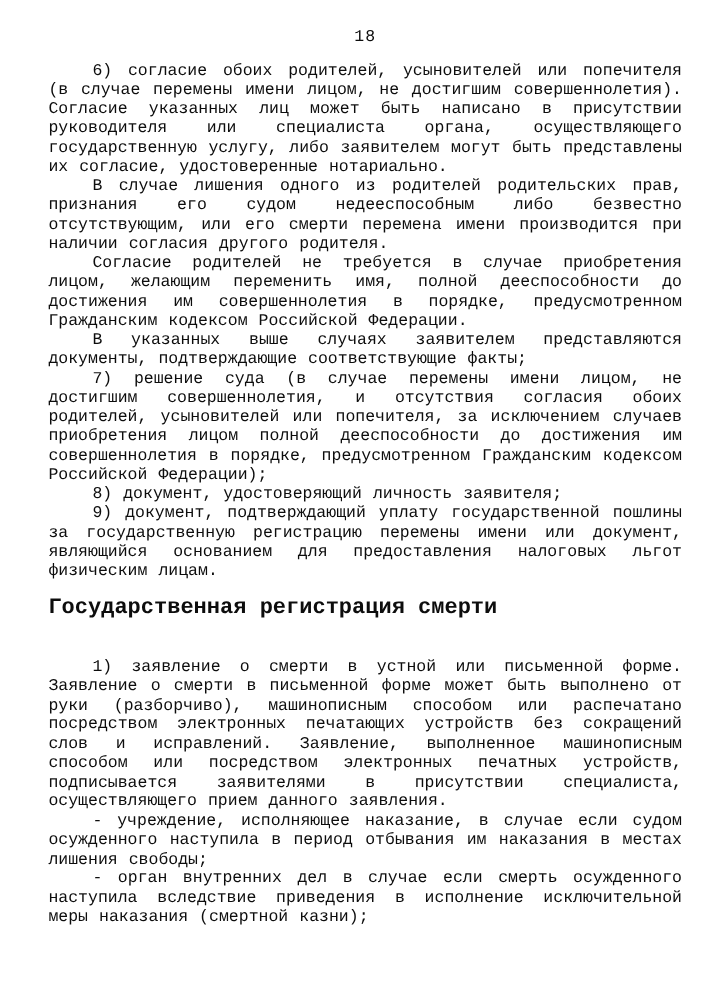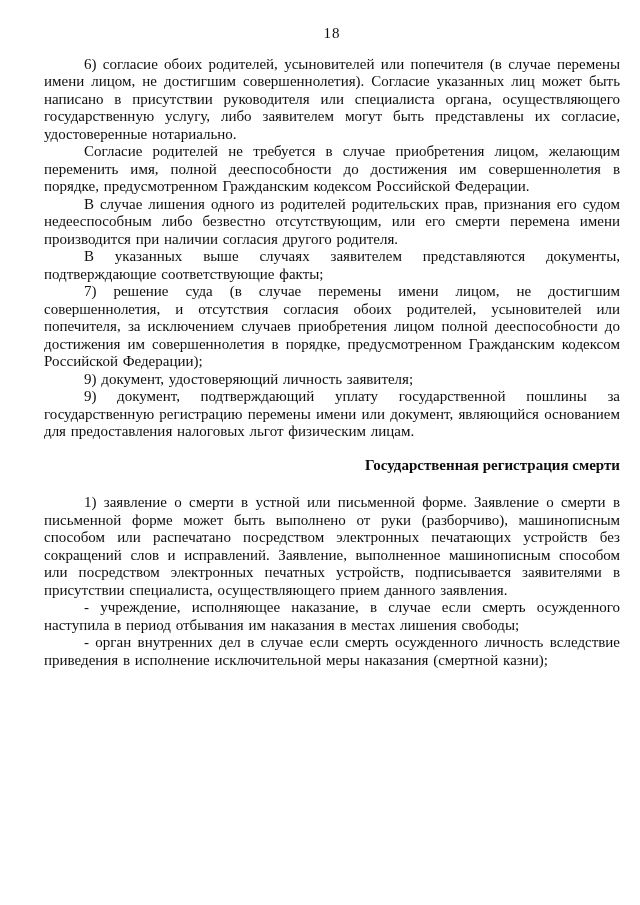--- a/index.html
+++ b/index.html
@@ -12,55 +12,55 @@
     height: 905px;
     overflow: hidden;
   }
   .page {
     box-sizing: border-box;
     width: 640px;
     height: 905px;
     padding: 25px 20px 0 44px;
     background: #ffffff;
     color: #0d0d0d;
-    font-family: Liberation Serif, serif;
+    font-family: Liberation Mono, monospace;
     font-size: 15px;
     line-height: 17.5px;
   }
   .page-number {
     text-align: center;
     margin: 0 0 13px 0;
     letter-spacing: 1px;
   }
   p.para {
     margin: 0;
     text-align: justify;
     text-indent: 40px;
     word-spacing: 1px;
   }
   h2.section-heading {
-    margin: 16px 0 20px 0;
-    text-align: right;
-    font-size: 15px;
+    margin: 16px 0 36px 0;
+    text-align: left;
+    font-size: 20px;
     font-weight: bold;
     line-height: 17.5px;
   }
 </style>
 </head>
 <body>
 
 <div class="page">
   <div class="page-number">18</div>
 
   <p class="para">6) согласие обоих родителей, усыновителей или попечителя (в случае перемены имени лицом, не достигшим совершеннолетия). Согласие указанных лиц может быть написано в присутствии руководителя или специалиста органа, осуществляющего государственную услугу, либо заявителем могут быть представлены их согласие, удостоверенные нотариально.</p>
+  <p class="para">В случае лишения одного из родителей родительских прав, признания его судом недееспособным либо безвестно отсутствующим, или его смерти перемена имени производится при наличии согласия другого родителя.</p>
   <p class="para">Согласие родителей не требуется в случае приобретения лицом, желающим переменить имя, полной дееспособности до достижения им совершеннолетия в порядке, предусмотренном Гражданским кодексом Российской Федерации.</p>
-  <p class="para">В случае лишения одного из родителей родительских прав, признания его судом недееспособным либо безвестно отсутствующим, или его смерти перемена имени производится при наличии согласия другого родителя.</p>
   <p class="para">В указанных выше случаях заявителем представляются документы, подтверждающие соответствующие факты;</p>
   <p class="para">7) решение суда (в случае перемены имени лицом, не достигшим совершеннолетия, и отсутствия согласия обоих родителей, усыновителей или попечителя, за исключением случаев приобретения лицом полной дееспособности до достижения им совершеннолетия в порядке, предусмотренном Гражданским кодексом Российской Федерации);</p>
-  <p class="para">9) документ, удостоверяющий личность заявителя;</p>
+  <p class="para">8) документ, удостоверяющий личность заявителя;</p>
   <p class="para">9) документ, подтверждающий уплату государственной пошлины за государственную регистрацию перемены имени или документ, являющийся основанием для предоставления налоговых льгот физическим лицам.</p>
 
   <h2 class="section-heading">Государственная регистрация смерти</h2>
 
   <p class="para">1) заявление о смерти в устной или письменной форме. Заявление о смерти в письменной форме может быть выполнено от руки (разборчиво), машинописным способом или распечатано посредством электронных печатающих устройств без сокращений слов и исправлений. Заявление, выполненное машинописным способом или посредством электронных печатных устройств, подписывается заявителями в присутствии специалиста, осуществляющего прием данного заявления.</p>
-  <p class="para">- учреждение, исполняющее наказание, в случае если смерть осужденного наступила в период отбывания им наказания в местах лишения свободы;</p>
-  <p class="para">- орган внутренних дел в случае если смерть осужденного личность вследствие приведения в исполнение исключительной меры наказания (смертной казни);</p>
+  <p class="para">- учреждение, исполняющее наказание, в случае если судом осужденного наступила в период отбывания им наказания в местах лишения свободы;</p>
+  <p class="para">- орган внутренних дел в случае если смерть осужденного наступила вследствие приведения в исполнение исключительной меры наказания (смертной казни);</p>
 </div>
 
 </body></html>

